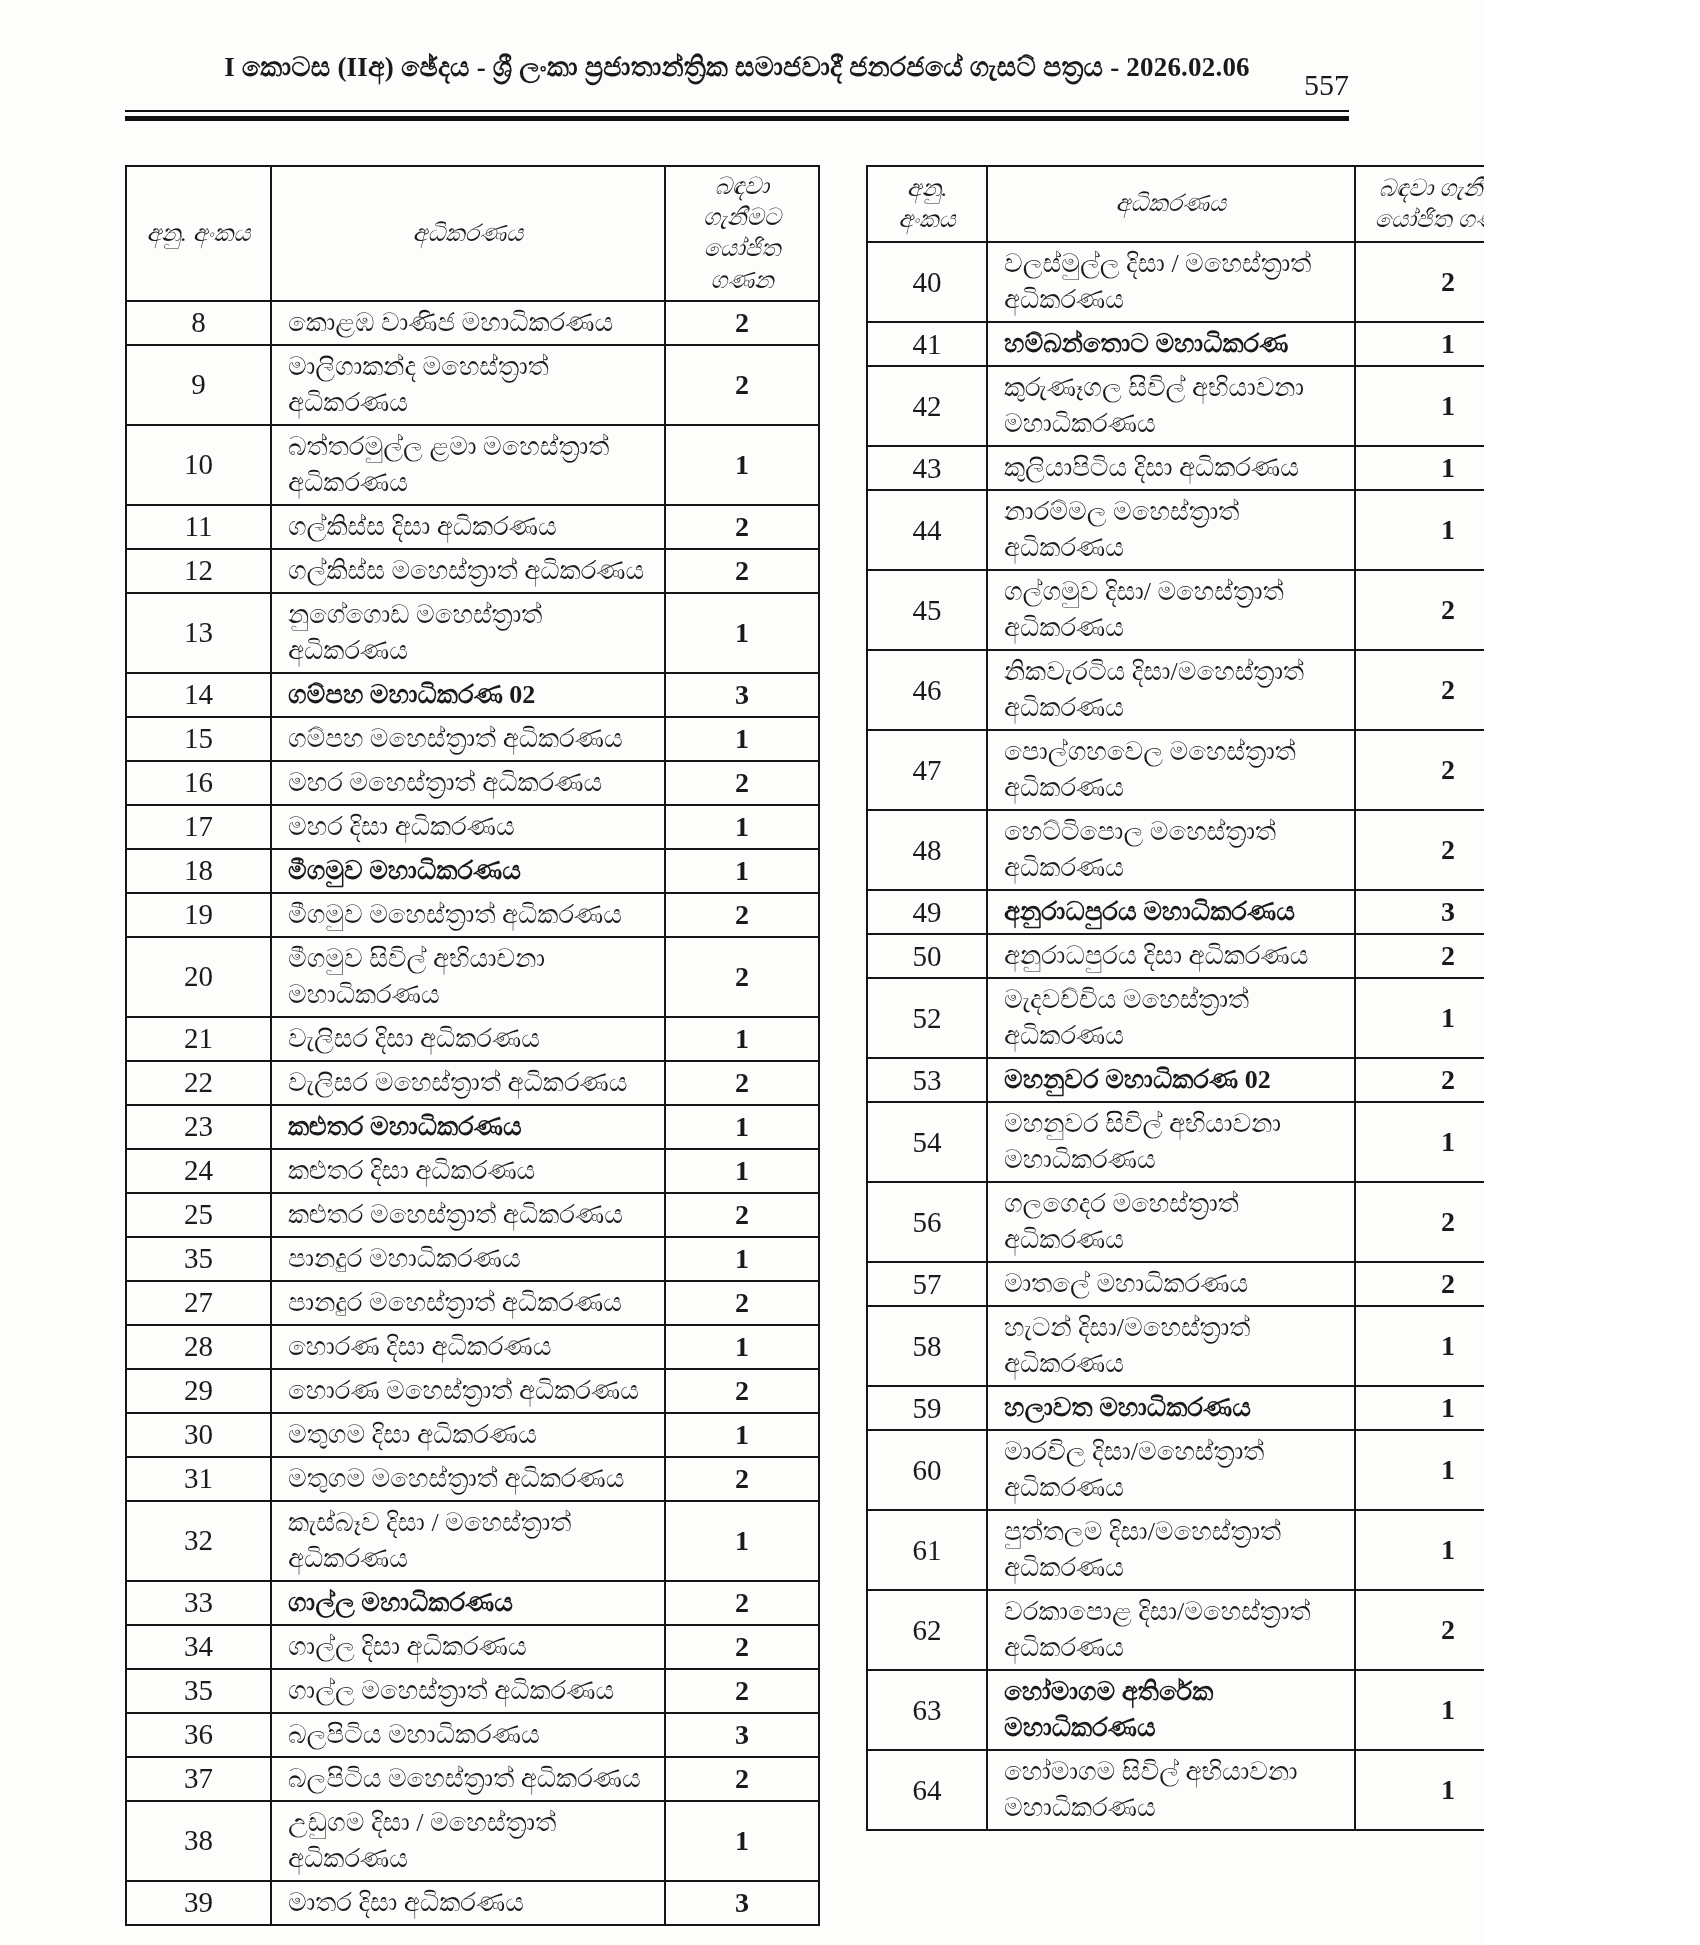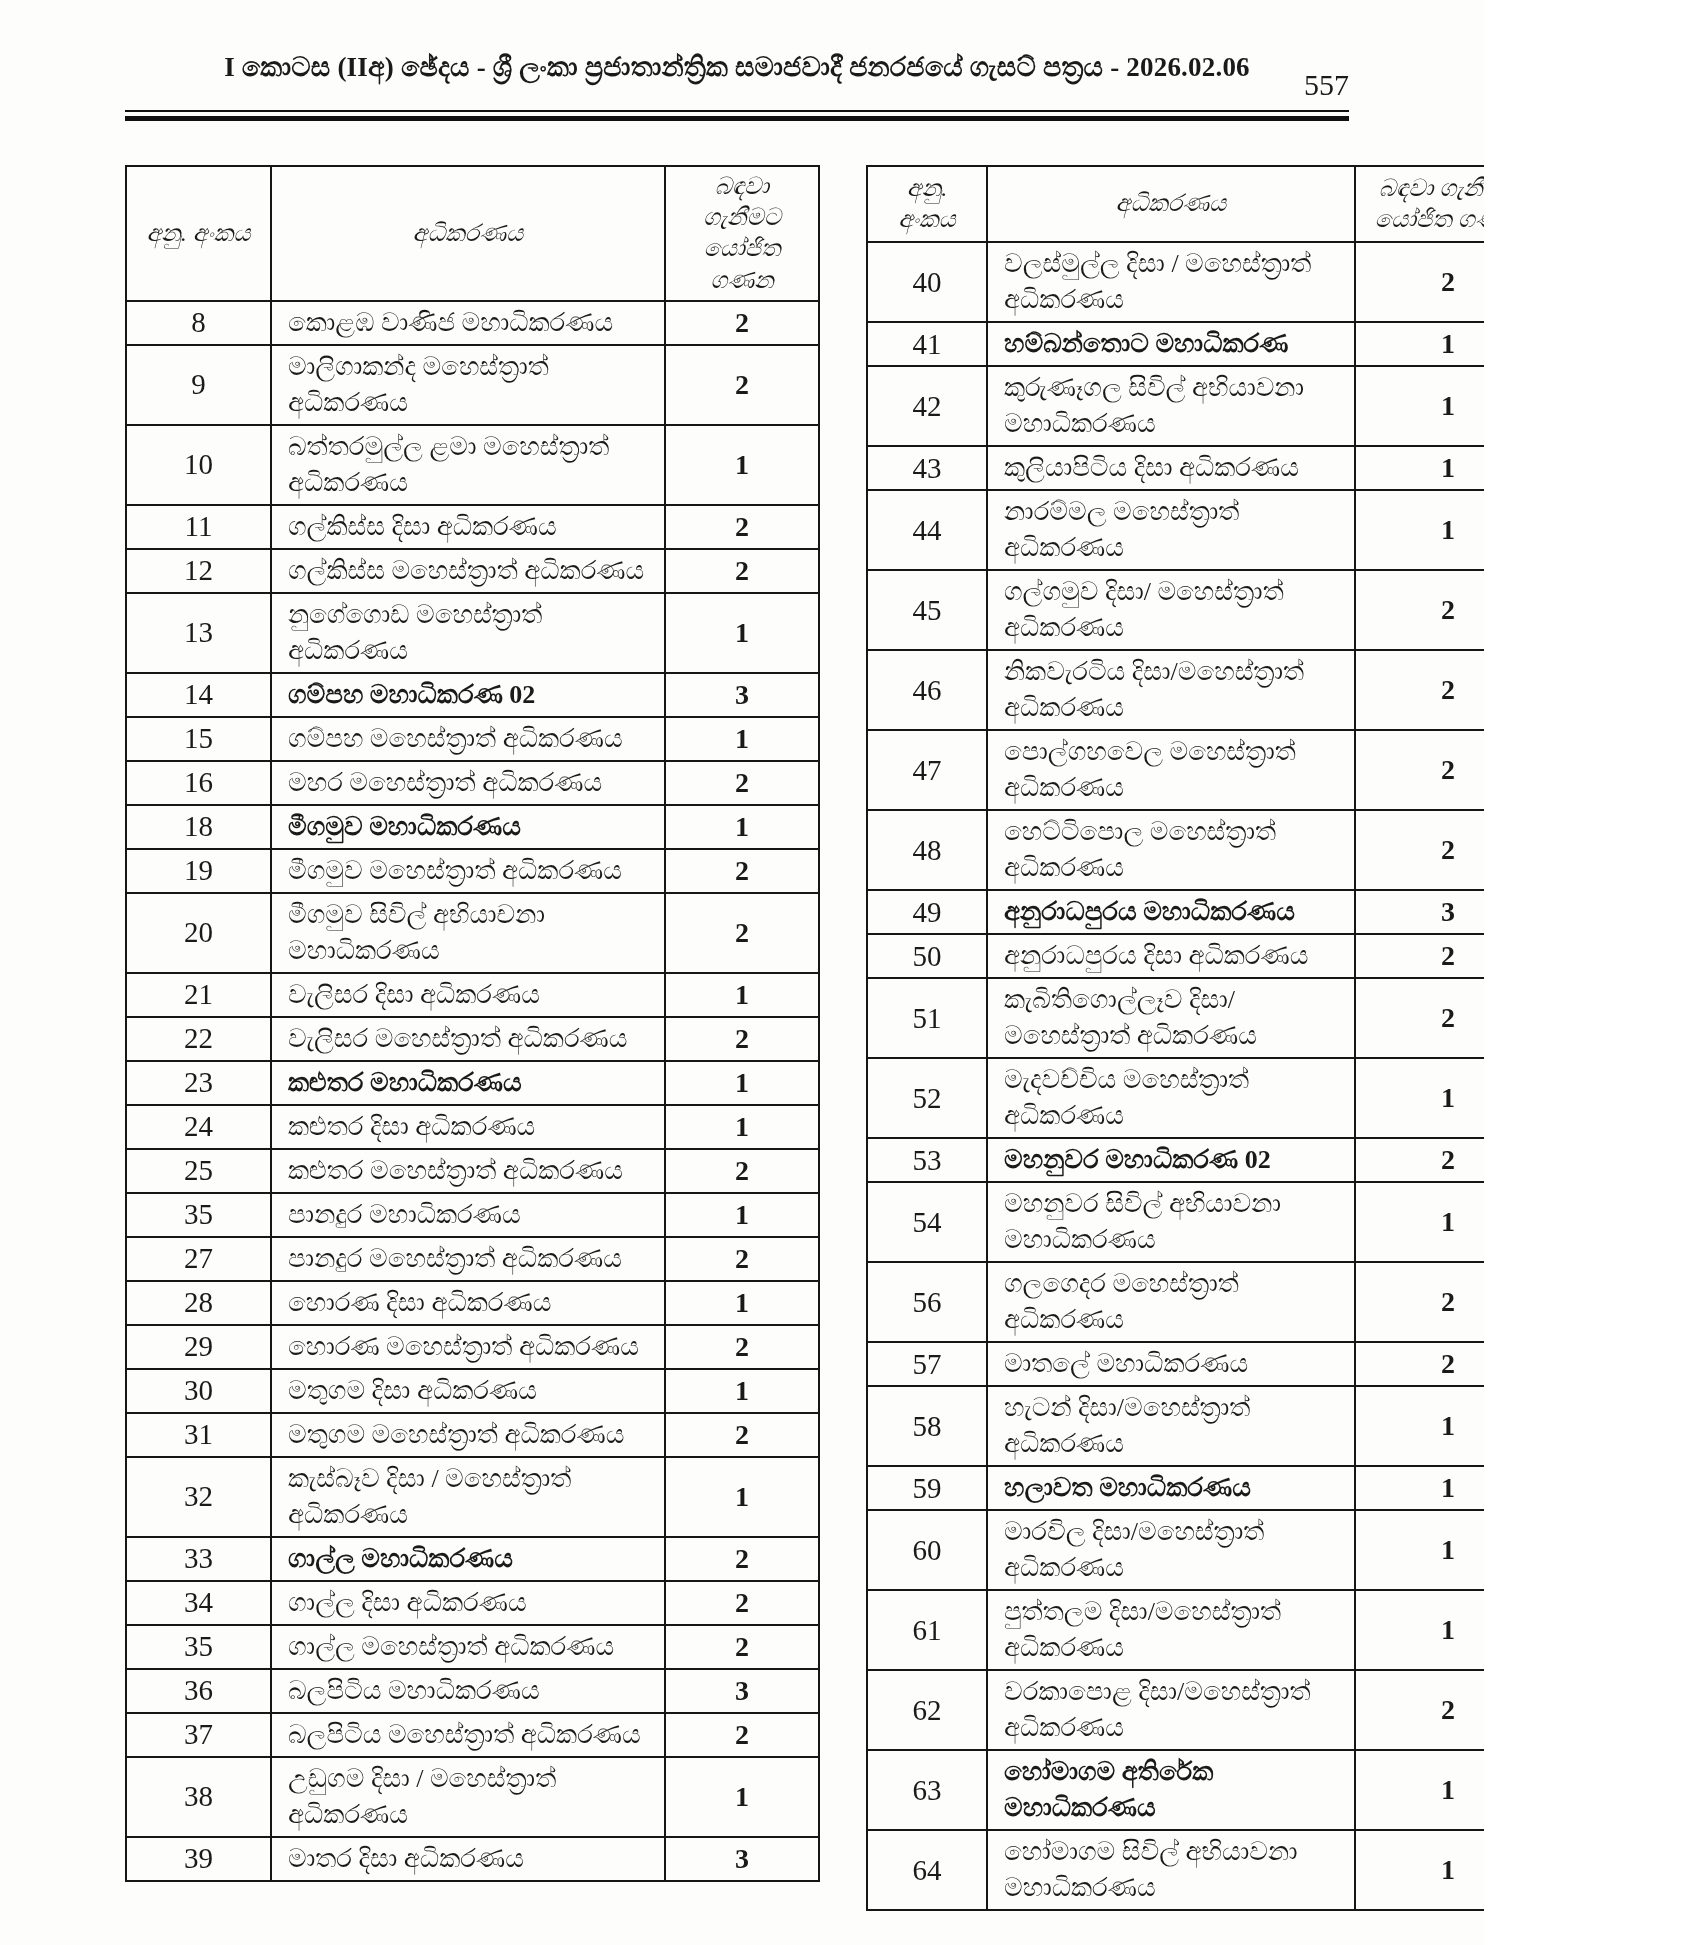--- a/index.html
+++ b/index.html
@@ -176,20 +176,25 @@
           <tr>
             <td class="serial-cell">15</td>
             <td class="court-cell">ගම්පහ මහෙස්ත්‍රාත් අධිකරණය</td>
             <td class="count-cell">1</td>
           </tr>
           <tr>
             <td class="serial-cell">16</td>
             <td class="court-cell">මහර මහෙස්ත්‍රාත් අධිකරණය</td>
             <td class="count-cell">2</td>
           </tr>
+          <tr>
+            <td class="serial-cell">17</td>
+            <td class="court-cell">මහර දිසා අධිකරණය</td>
+            <td class="count-cell">1</td>
+          </tr>
           <tr class="bold-row">
             <td class="serial-cell">18</td>
             <td class="court-cell">මීගමුව  මහාධිකරණය</td>
             <td class="count-cell">1</td>
           </tr>
           <tr>
             <td class="serial-cell">19</td>
             <td class="court-cell">මීගමුව මහෙස්ත්‍රාත් අධිකරණය</td>
             <td class="count-cell">2</td>
           </tr>
@@ -359,25 +364,20 @@
             <td class="serial-cell">49</td>
             <td class="court-cell">අනුරාධපුරය මහාධිකරණය</td>
             <td class="count-cell">3</td>
           </tr>
           <tr>
             <td class="serial-cell">50</td>
             <td class="court-cell">අනුරාධපුරය  දිසා අධිකරණය</td>
             <td class="count-cell">2</td>
           </tr>
           <tr>
-            <td class="serial-cell">51</td>
-            <td class="court-cell">කැබිතිගොල්ලෑව දිසා/ මහෙස්ත්‍රාත් අධිකරණය</td>
-            <td class="count-cell">2</td>
-          </tr>
-          <tr>
             <td class="serial-cell">52</td>
             <td class="court-cell">මැදවච්චිය මහෙස්ත්‍රාත් අධිකරණය</td>
             <td class="count-cell">1</td>
           </tr>
           <tr class="bold-row">
             <td class="serial-cell">53</td>
             <td class="court-cell">මහනුවර මහාධිකරණ 02</td>
             <td class="count-cell">2</td>
           </tr>
           <tr>

